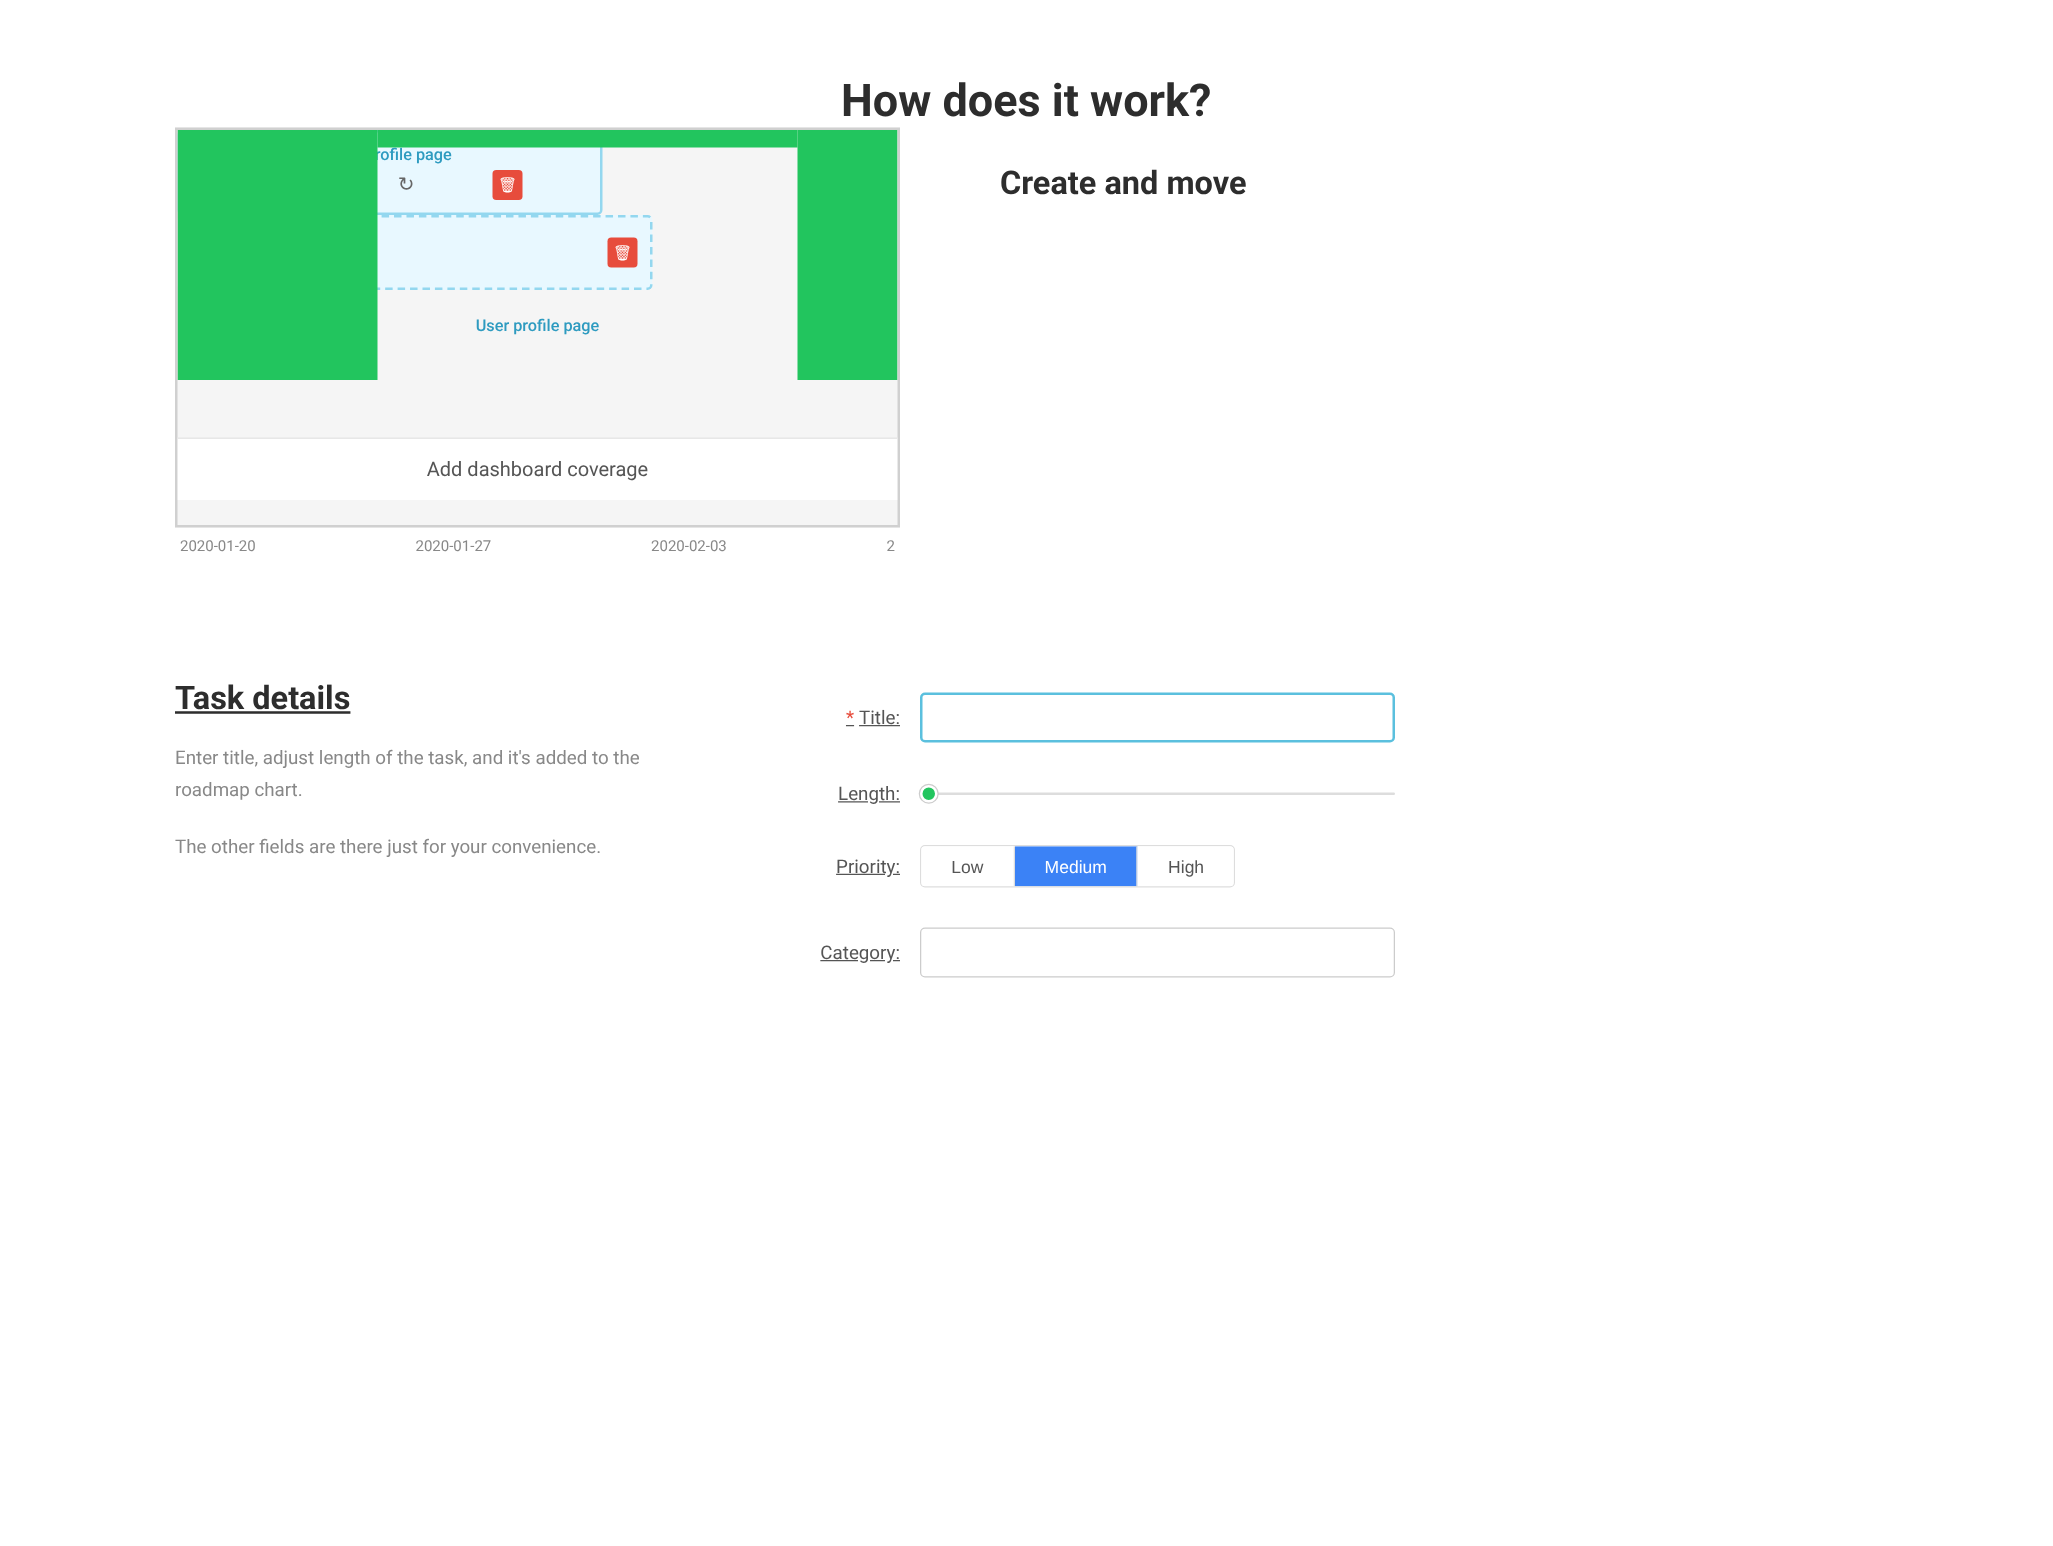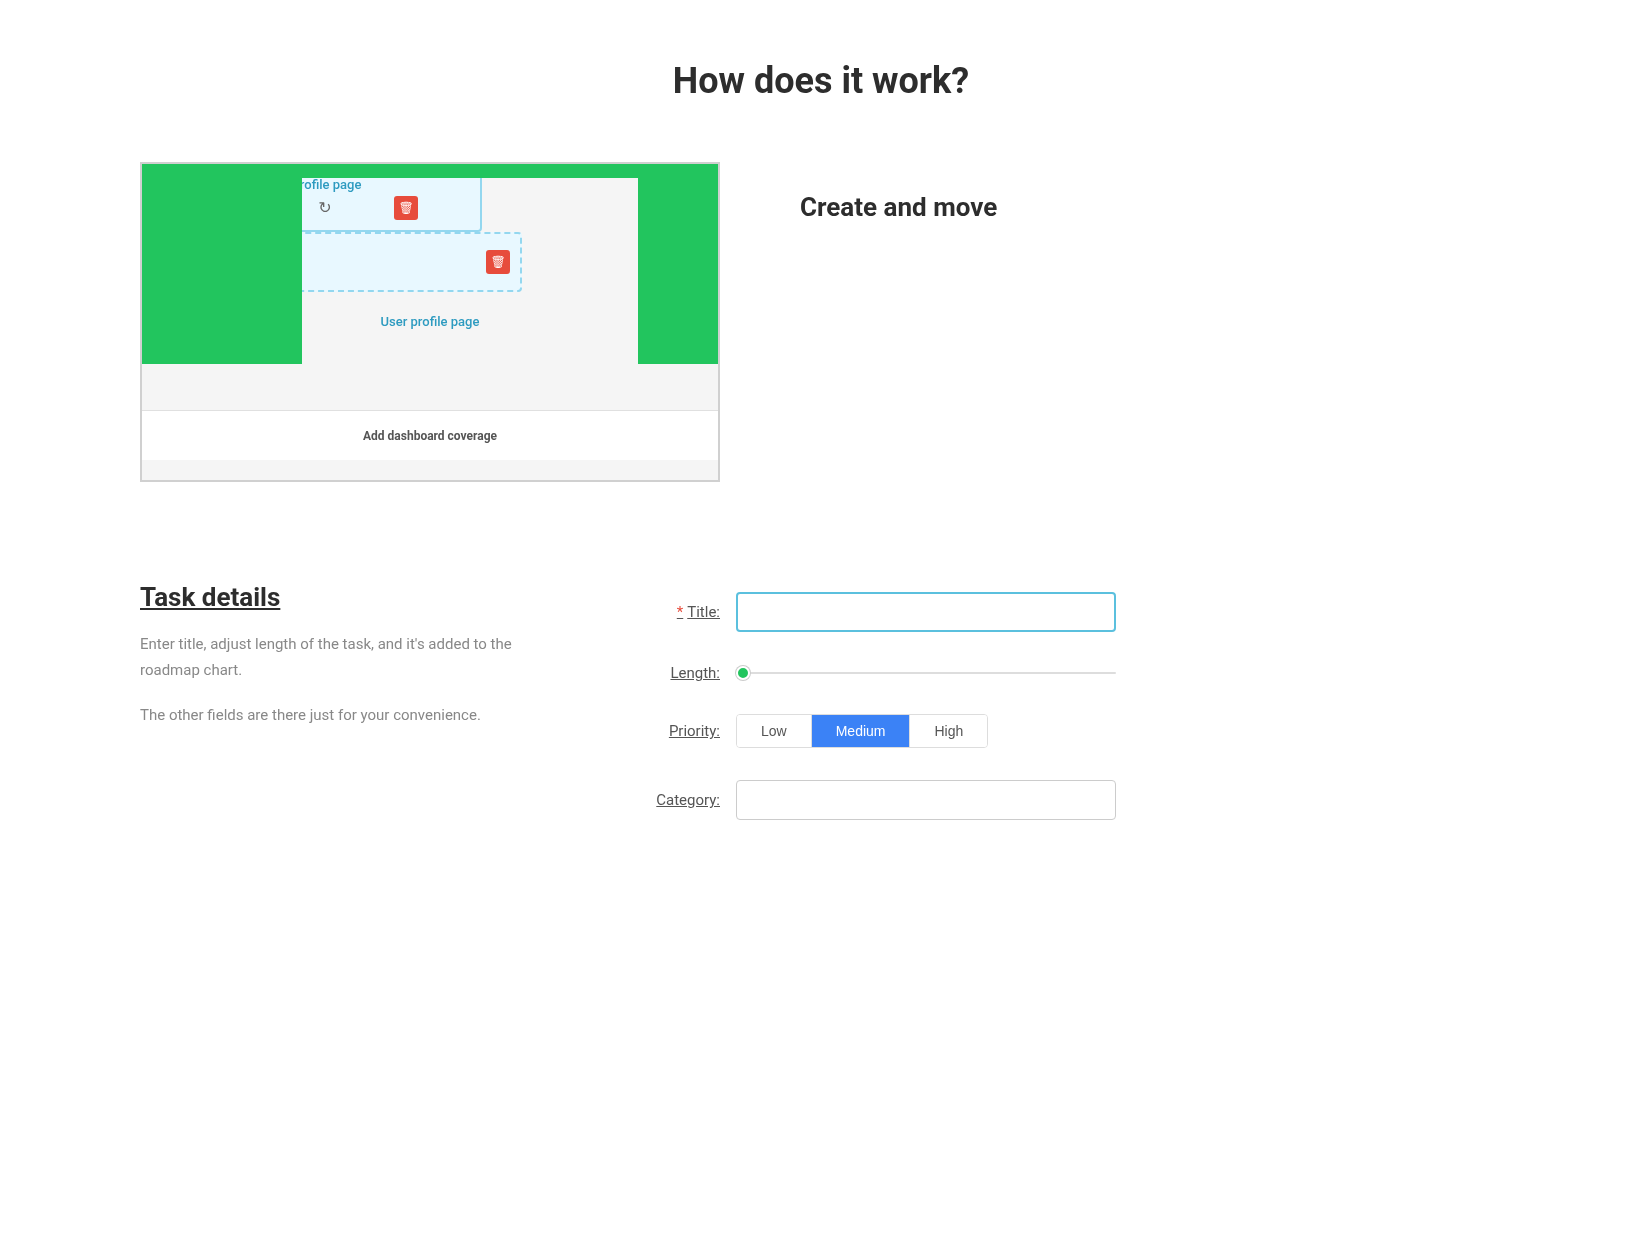--- a/index.html
+++ b/index.html
@@ -15,21 +15,20 @@
       width: 100%;
       padding: 60px 80px;
     }
 
     
     .section-title {
       text-align: center;
       font-size: 36px;
       font-weight: 700;
       color: #2d2d2d;
-      margin-bottom: 60px;
     }
 
     .how-it-works-content {
       display: flex;
       align-items: flex-start;
       gap: 80px;
       margin-bottom: 100px;
       padding: 0 60px;
     }
 
@@ -159,23 +158,23 @@
       left: 0; right: 0;
       display: flex;
       align-items: center;
       justify-content: center;
       height: 50px;
       border-top: 1px solid #e0e0e0;
       background: white;
     }
 
     .add-coverage-text {
-      font-size: 12px;
+      font-size: 16px;
       color: #555;
-      font-weight: 700;
+      font-weight: 400;
     }
 
     
     .date-axis {
       display: flex;
       justify-content: space-between;
       padding: 8px 4px 0 4px;
       font-size: 12px;
       color: #888;
     }
@@ -365,20 +364,26 @@
           <div style="margin-right:10px;">
             <div class="btn-delete">🗑</div>
           </div>
         </div>
 
         <div class="add-coverage-row">
           <span class="add-coverage-text">Add dashboard coverage</span>
         </div>
       </div>
 
+      <div class="date-axis">
+        <span>2020-01-20</span>
+        <span>2020-01-27</span>
+        <span>2020-02-03</span>
+        <span>2</span>
+      </div>
     </div>
 
     <div class="create-move-section">
       <h2 class="create-move-title">Create and move</h2>
     </div>
   </div>
 
   <div class="task-details-section">
 
     <div class="task-details-left">

